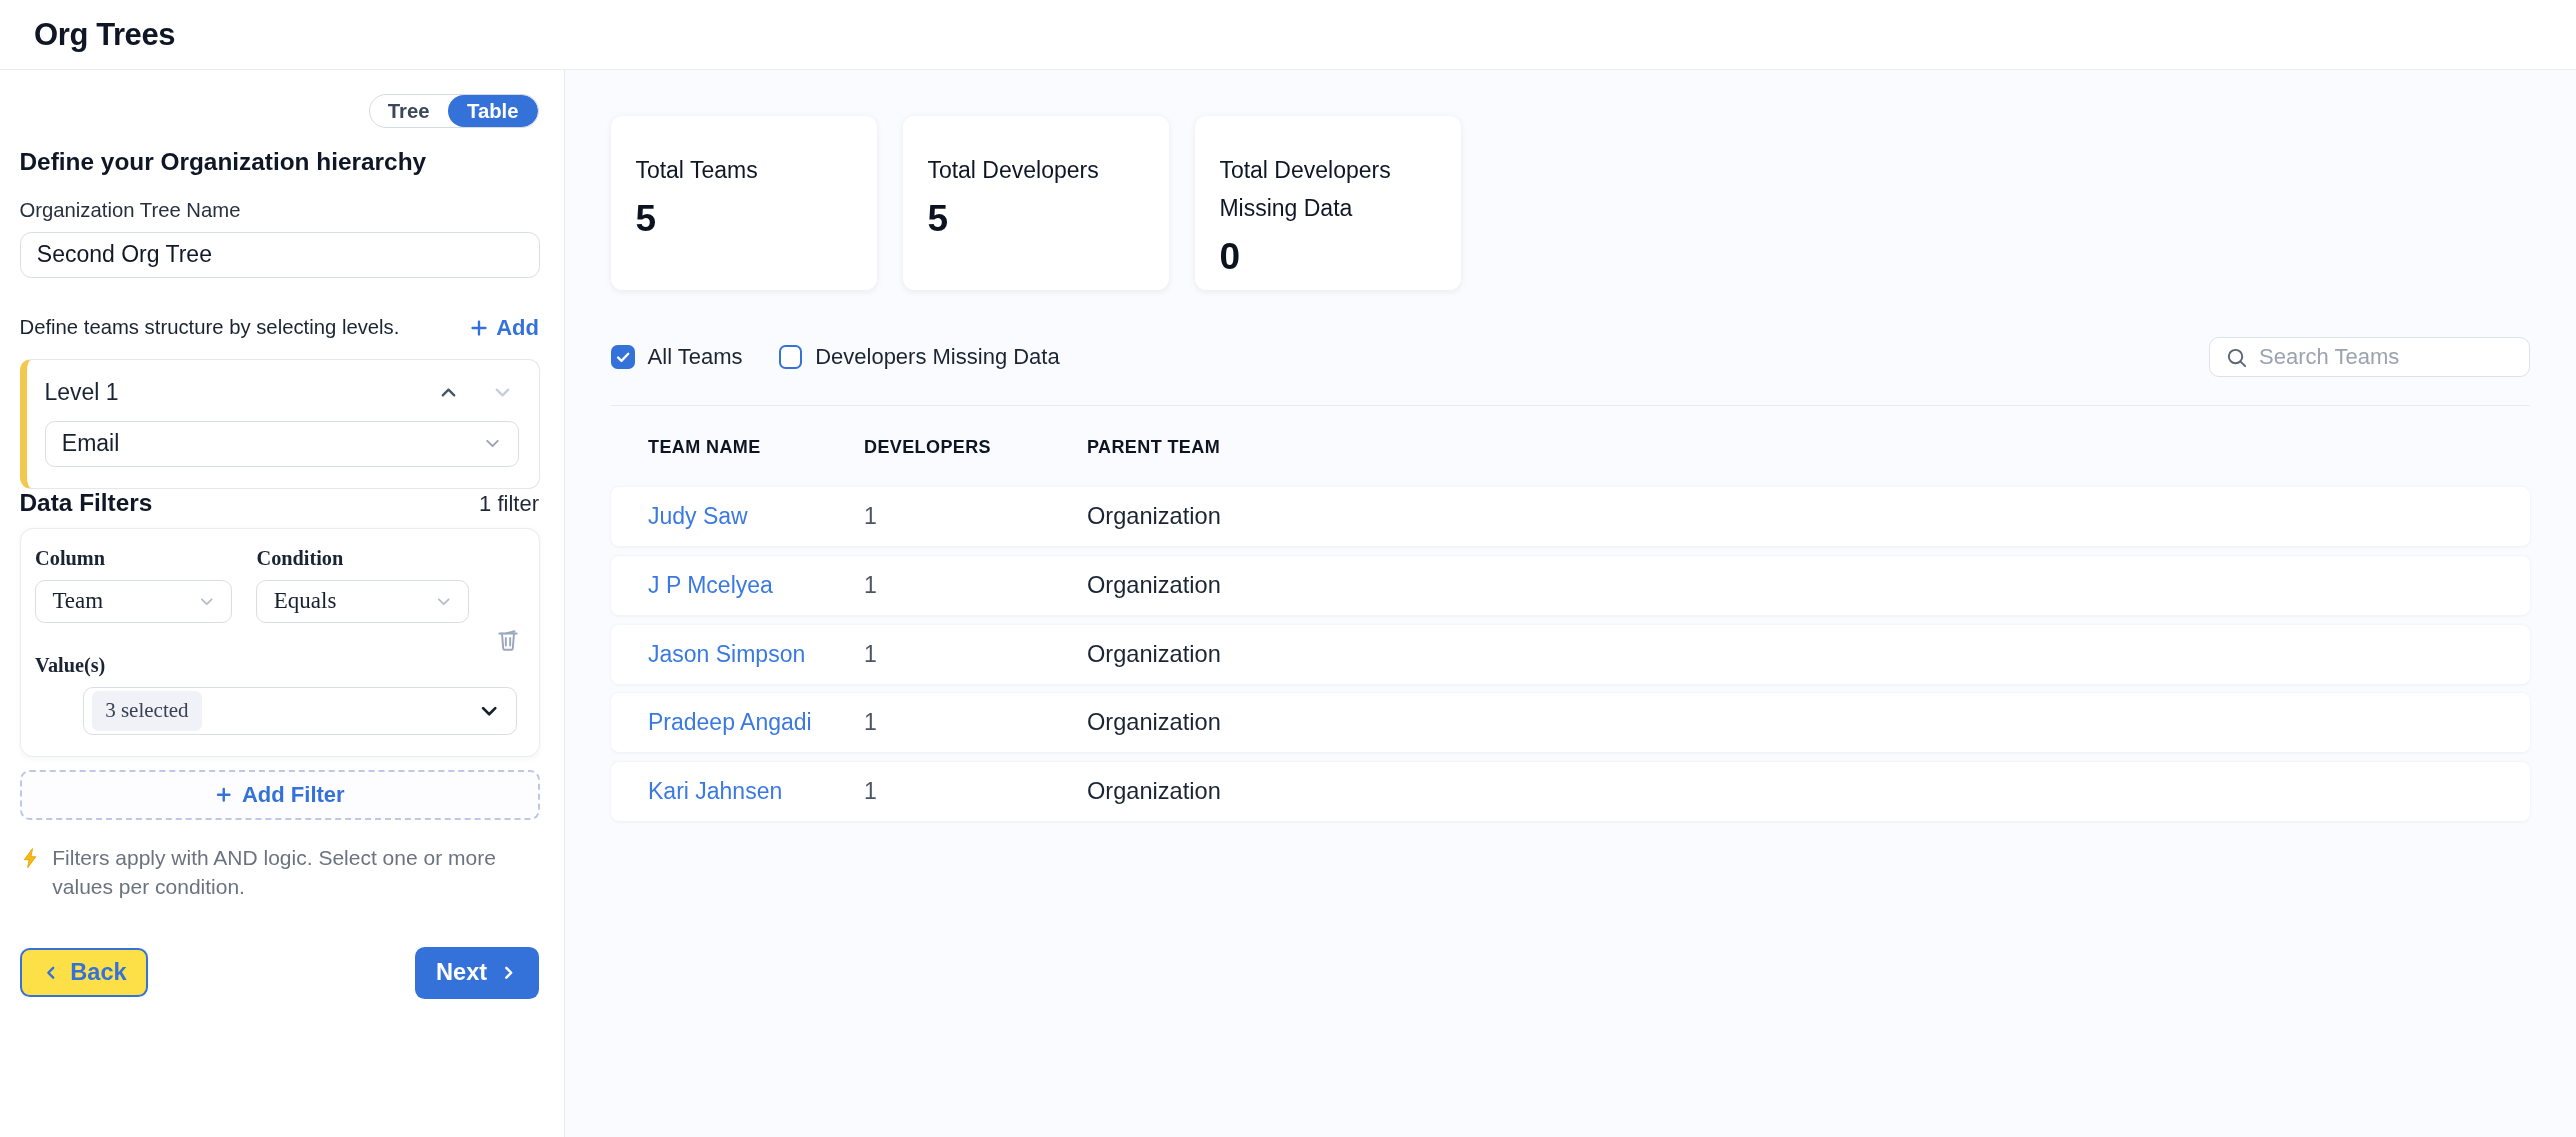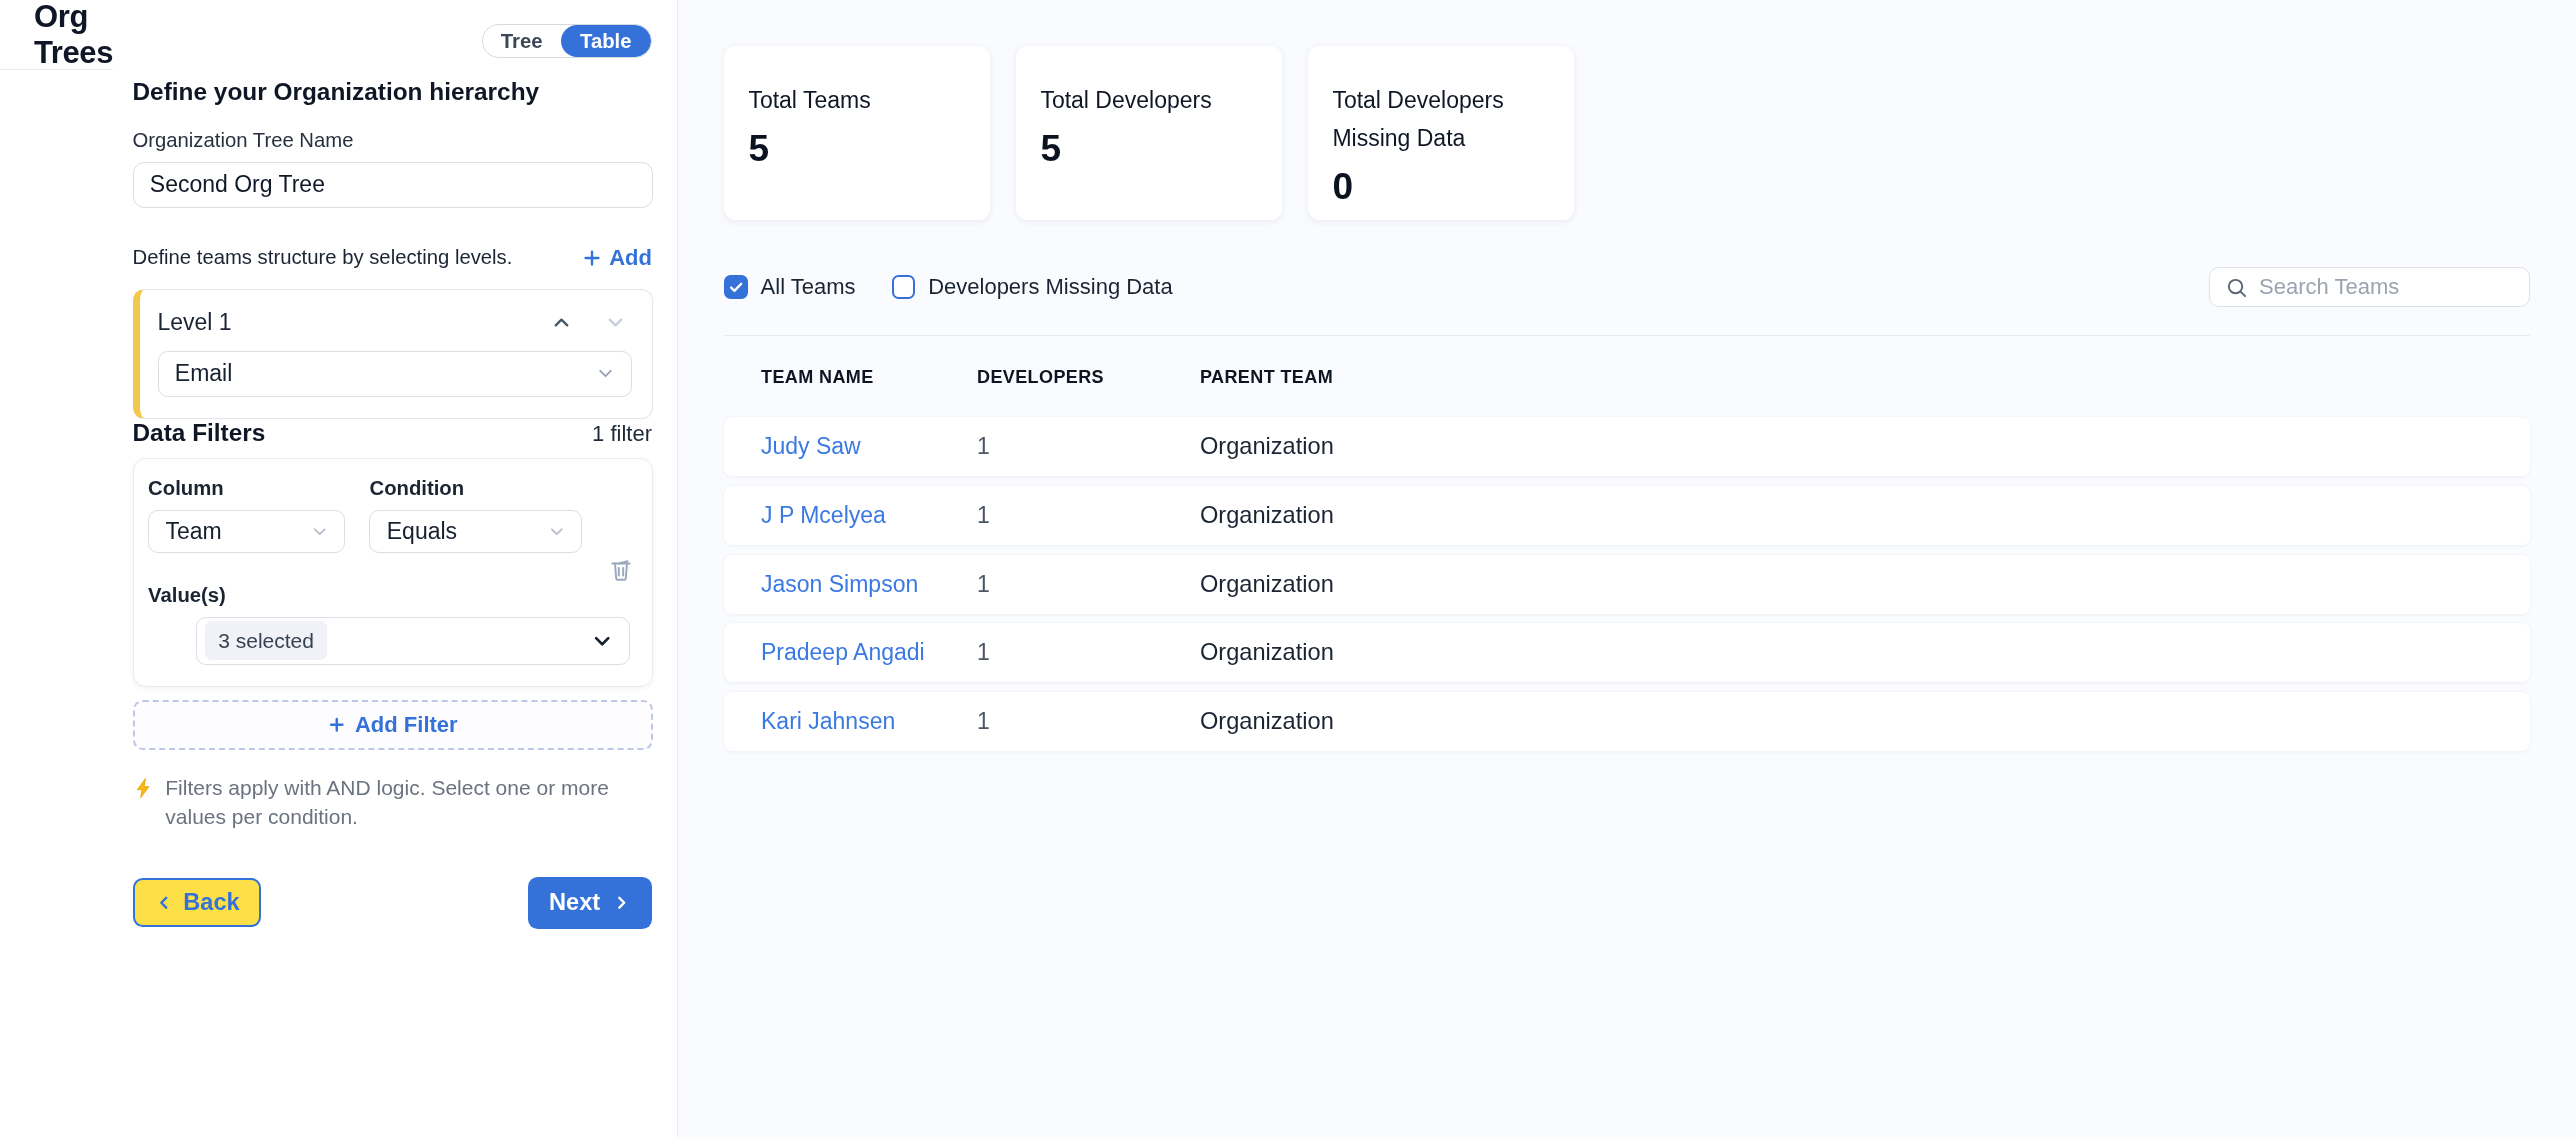--- a/index.html
+++ b/index.html
@@ -9,21 +9,21 @@
     --main_bg:#fafbfe;
     --border:#e8ebf0;
     --input-border:#d9dde4;
     --text-dark:#111827;
     --text-mid:#374151;
     --text-gray:#6b7280;
   }
   *{box-sizing:border-box;margin:0;padding:0;}
   html,body{width:2576px;height:1138px;overflow:hidden;}
   body{font-family:"Liberation Sans",sans-serif;background:#fff;color:var(--text-dark);}
-  .app{width:2576px;height:1138px;display:flex;flex-direction:row;}
+  .app{width:2576px;height:1138px;display:flex;flex-direction:column;}
 
   
   header{height:70px;flex:0 0 70px;display:flex;align-items:center;padding-left:34px;border-bottom:1.6px solid var(--border);background:#fff;}
   header h1{font-size:31px;font-weight:700;letter-spacing:-0.4px;color:#0f1726;}
 
   .content{flex:1;display:flex;min-height:0;}
 
   
   aside{width:565px;flex:0 0 565px;background:#fff;border-right:1.6px solid var(--border);padding:24.4px 25px 0 19.5px;}
   .toggle-row{display:flex;justify-content:flex-end;}
@@ -43,21 +43,21 @@
   .level-head{display:flex;align-items:center;justify-content:space-between;}
   .level-head .lvl{font-size:23px;color:#1b2433;}
   .chevs{display:flex;align-items:center;gap:31px;margin-right:4.9px;}
   .select{display:flex;align-items:center;justify-content:space-between;height:46px;border:1.6px solid var(--input-border);border-radius:9.8px;background:#fff;padding:0 14.6px 0 16.3px;font-size:23px;color:#16202e;cursor:pointer;}
   .level-card .select{margin-top:14.6px;width:100%;}
 
   .df-head{display:flex;align-items:flex-end;justify-content:space-between;}
   .df-title{font-size:24.4px;font-weight:700;color:#0f1726;}
   .df-count{font-size:22px;color:#1f2937;}
 
-  .filter-card{position:relative;margin-top:11.4px;width:520px;border:1.6px solid #e9ecf1;border-radius:13px;background:#fff;box-shadow:0 1.6px 4.9px rgba(23,35,61,0.05);padding:18px 18px 21px 14.6px;}
+  .filter-card{position:relative;margin-top:11.4px;width:520px;border:1.6px solid #e9ecf1;border-radius:13px;background:#fff;box-shadow:0 1.6px 4.9px rgba(23,35,61,0.05);padding:18px 18px 21px 14.6px;font-family:Liberation Serif, serif;}
   .f-grid{display:flex;gap:24.4px;}
   .f-col label{display:block;font-size:20.3px;font-weight:700;color:#1b2433;}
   .f-col .select{margin-top:9.8px;height:43px;}
   .f-col.c1 .select{width:197px;}
   .f-col.c2 .select{width:213px;}
   .values-label{display:block;margin-top:31px;font-size:20.3px;font-weight:700;color:#1b2433;}
   .values-select{margin-top:9.8px;width:434px;height:48px;border:1.6px solid var(--input-border);border-radius:9.8px;display:flex;align-items:center;justify-content:space-between;padding:0 14.6px 0 8.1px;cursor:pointer;background:#fff;margin-left:48px;}
   .chip{background:#f1f2f7;border-radius:6.5px;padding:7.3px 13px;font-size:21px;color:#374151;}
   .trash-btn{position:absolute;right:18px;top:96px;background:none;border:none;cursor:pointer;line-height:0;}
 

